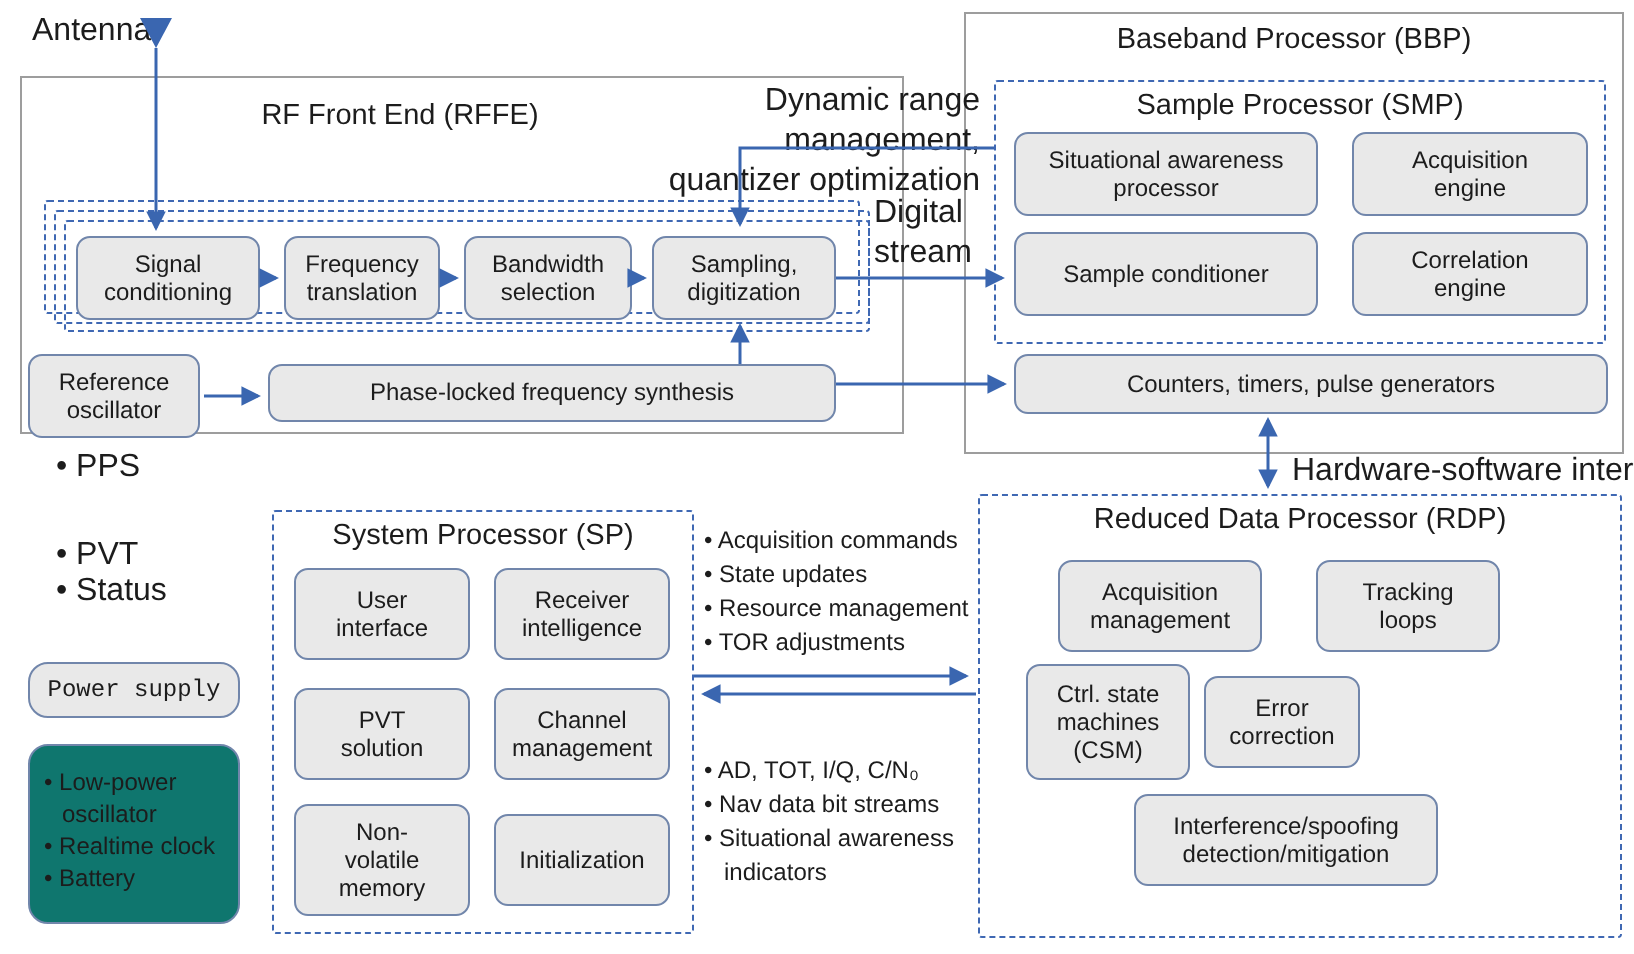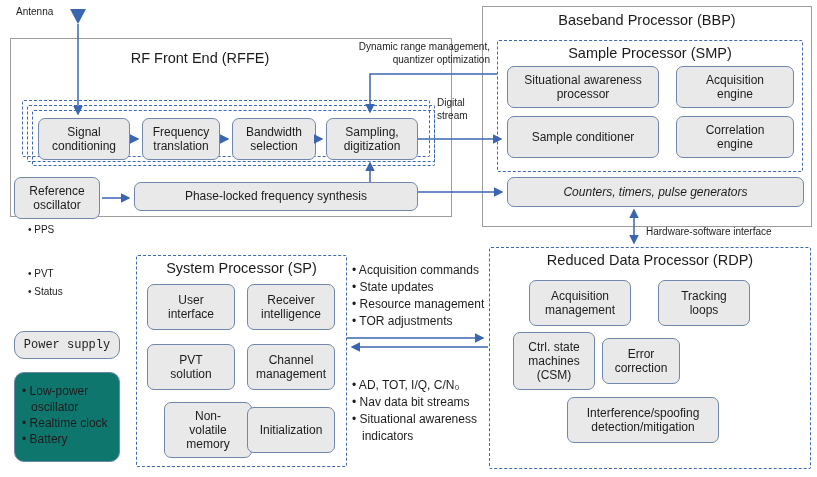--- a/index.html
+++ b/index.html
@@ -15,21 +15,21 @@
 
   .box {
     position:absolute; background:#e9e9e9; border:1.2px solid #7186ab; border-radius:7px;
     display:flex; align-items:center; justify-content:center; text-align:center;
     font-size:12px; line-height:1.18; padding:2px 8px; z-index:2;
   }
   .box.tightpad { padding:2px 24px; }
   .rounded { border-radius:10px; }
 
   .ctitle { position:absolute; font-size:14.5px; text-align:center; z-index:3; white-space:nowrap; }
-  .note   { position:absolute; font-size:10px; line-height:1.25; z-index:3; }
+  .note   { position:absolute; font-size:16px; line-height:1.25; z-index:3; }
   .note.right { text-align:right; }
   .nowrap { white-space:nowrap; }
 
   .list { position:absolute; font-size:12px; line-height:17px; z-index:3; }
   .list .li { padding-left:10px; text-indent:-10px; }
   .list.nowrap-items .li { white-space:nowrap; }
 
   .auxbox {
     position:absolute; background:#0f766e; border:1.2px solid #7186ab; border-radius:10px;
     font-size:12px; line-height:16px; padding:10px 7px; z-index:2;
@@ -92,21 +92,21 @@
   <div class="ctitle" style="left:482px; top:12px; width:330px;">Baseband Processor (BBP)</div>
 
   <div class="dashed" style="left:497px; top:40px; width:306px; height:132px;"></div>
   <div class="ctitle" style="left:497px; top:45px; width:306px;">Sample Processor (SMP)</div>
 
   <div class="box" style="left:507px; top:66px;  width:152px; height:42px;">Situational awareness processor</div>
   <div class="box tightpad" style="left:676px; top:66px;  width:118px; height:42px;">Acquisition engine</div>
   <div class="box" style="left:507px; top:116px; width:152px; height:42px;">Sample conditioner</div>
   <div class="box tightpad" style="left:676px; top:116px; width:118px; height:42px;">Correlation engine</div>
 
-  <div class="box" style="left:507px; top:177px; width:297px; height:30px;font-style:italic;">Counters, timers, pulse generators</div>
+  <div class="box" style="left:507px; top:177px; width:297px; height:30px;">Counters, timers, pulse generators</div>
 
   <div class="note right" style="left:326px; top:41px; width:164px;">Dynamic range management, quantizer optimization</div>
   <div class="note" style="left:437px; top:97px; width:55px;">Digital stream</div>
   <div class="note nowrap" style="left:646px; top:226px;">Hardware-software interface</div>
 
   <div class="note" style="left:28px; top:224px;">• PPS</div>
   <div class="note" style="left:28px; top:268px;">• PVT</div>
   <div class="note" style="left:28px; top:286px;">• Status</div>
 
   <div class="dashed" style="left:489px; top:247px; width:322px; height:222px;"></div>
@@ -118,21 +118,21 @@
   <div class="box tightpad" style="left:602px; top:338px; width:78px; height:46px;">Error correction</div>
   <div class="box" style="left:567px; top:397px; width:152px; height:46px;">Interference/spoofing detection/mitigation</div>
 
   <div class="dashed" style="left:136px; top:255px; width:211px; height:212px;"></div>
   <div class="ctitle" style="left:136px; top:260px; width:211px;">System Processor (SP)</div>
 
   <div class="box tightpad" style="left:147px; top:284px; width:88px; height:46px;">User interface</div>
   <div class="box tightpad" style="left:247px; top:284px; width:88px; height:46px;">Receiver intelligence</div>
   <div class="box tightpad" style="left:147px; top:344px; width:88px; height:46px;">PVT solution</div>
   <div class="box tightpad" style="left:247px; top:344px; width:88px; height:46px;">Channel management</div>
-  <div class="box tightpad" style="left:164px; top:402px; width:88px; height:56px;">Non-volatile memory</div>
+  <div class="box tightpad" style="left:147px; top:402px; width:88px; height:56px;">Non-volatile memory</div>
   <div class="box tightpad" style="left:247px; top:407px; width:88px; height:46px;">Initialization</div>
 
   <div class="list nowrap-items" style="left:352px; top:262px; width:140px;">
     <div class="li">• Acquisition commands</div>
     <div class="li">• State updates</div>
     <div class="li">• Resource management</div>
     <div class="li">• TOR adjustments</div>
   </div>
 
   <div class="list" style="left:352px; top:377px; width:142px;">

